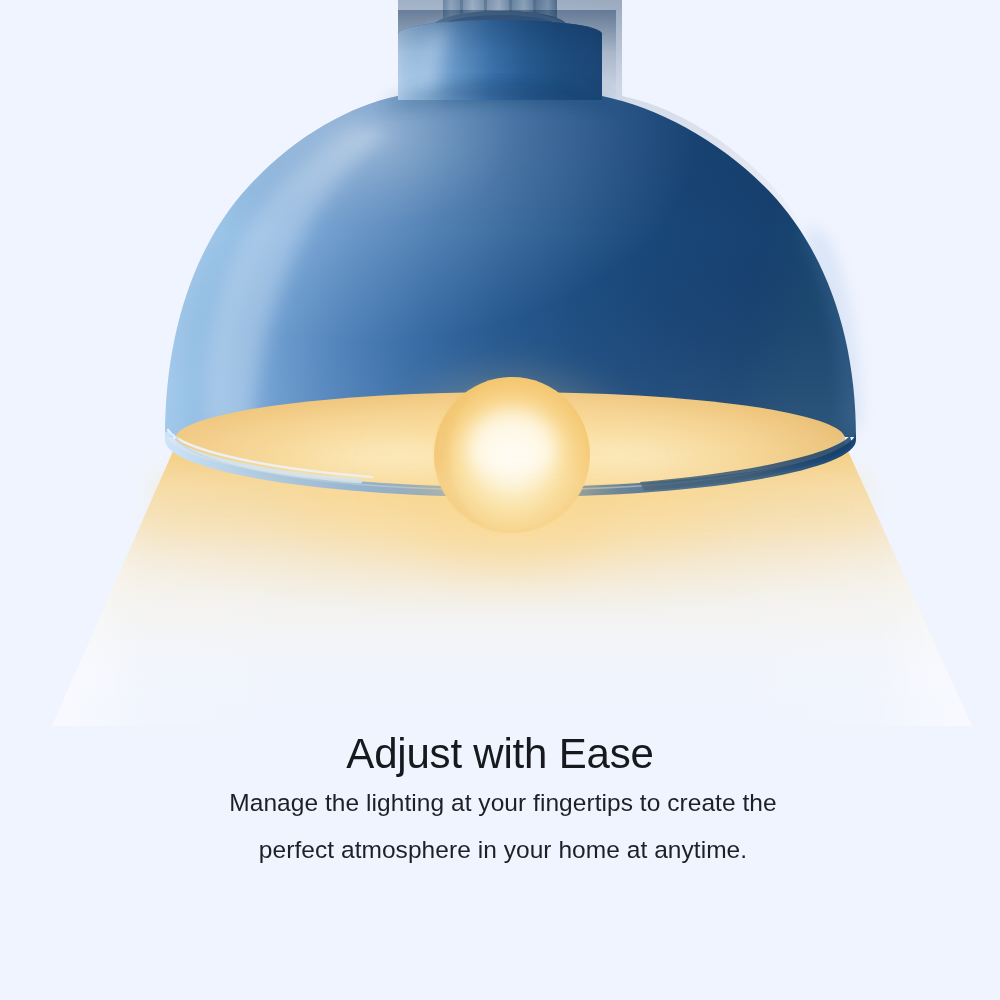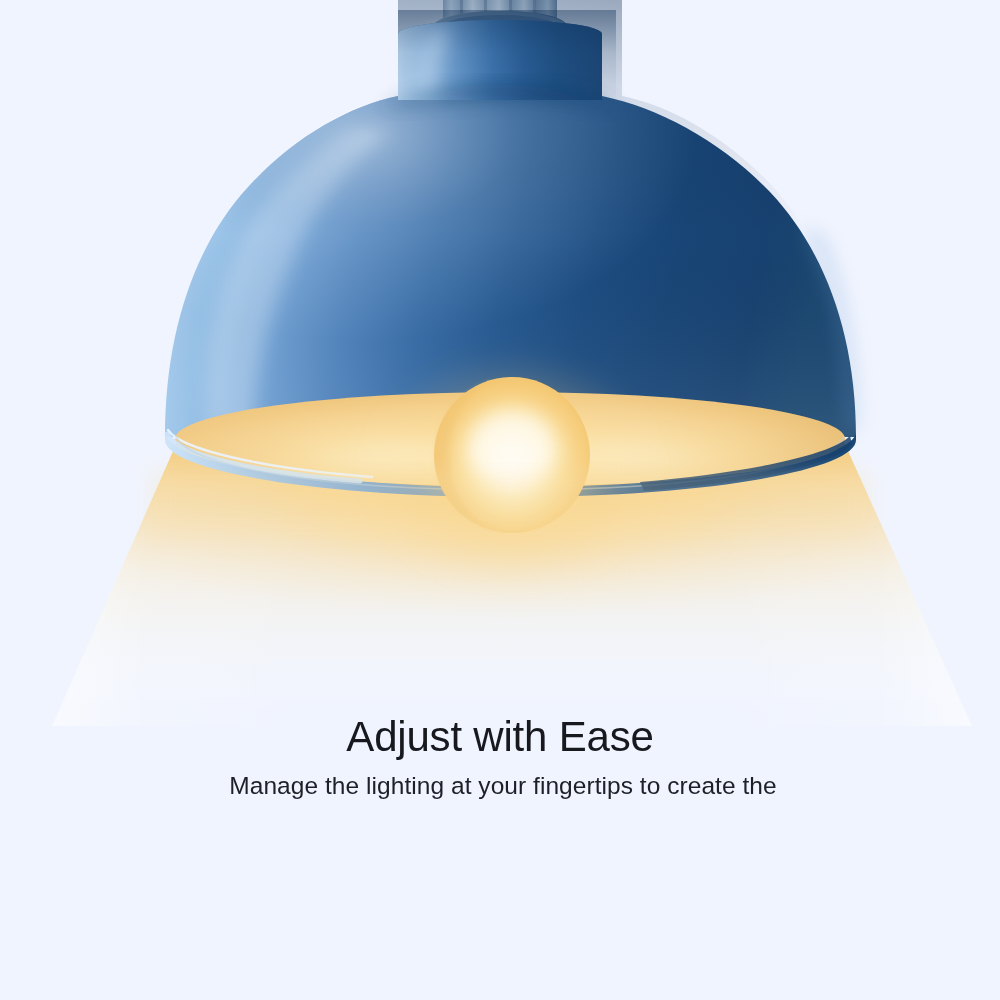--- a/index.html
+++ b/index.html
@@ -33,21 +33,21 @@
   .lamp-svg {
     position: absolute;
     left: 0;
     top: 0;
     display: block;
   }
 
   .text-block {
     position: absolute;
     left: 0;
-    top: 712px;
+    top: 729px;
     width: 1000px;
     text-align: center;
   }
 
   .headline {
     font-family: "Liberation Sans", sans-serif;
     font-size: 42px;
     font-weight: 400;
     letter-spacing: -0.2px;
     color: #17191f;
@@ -359,16 +359,17 @@
       </g>
 
       <rect x="150" y="470" width="720" height="70" fill="#f8dfa8" opacity="0.22" filter="url(#softBlur)"></rect>
     </svg>
   </div>
 
   <div class="text-block">
     <h2 class="headline">Adjust with Ease</h2>
     <p class="subcopy">
       <span class="subcopy-line">Manage the lighting at your fingertips to create the</span>
+      <span class="subcopy-line">perfect atmosphere in your home at anytime.</span>
     </p>
   </div>
 
 </div>
 
 </body></html>

